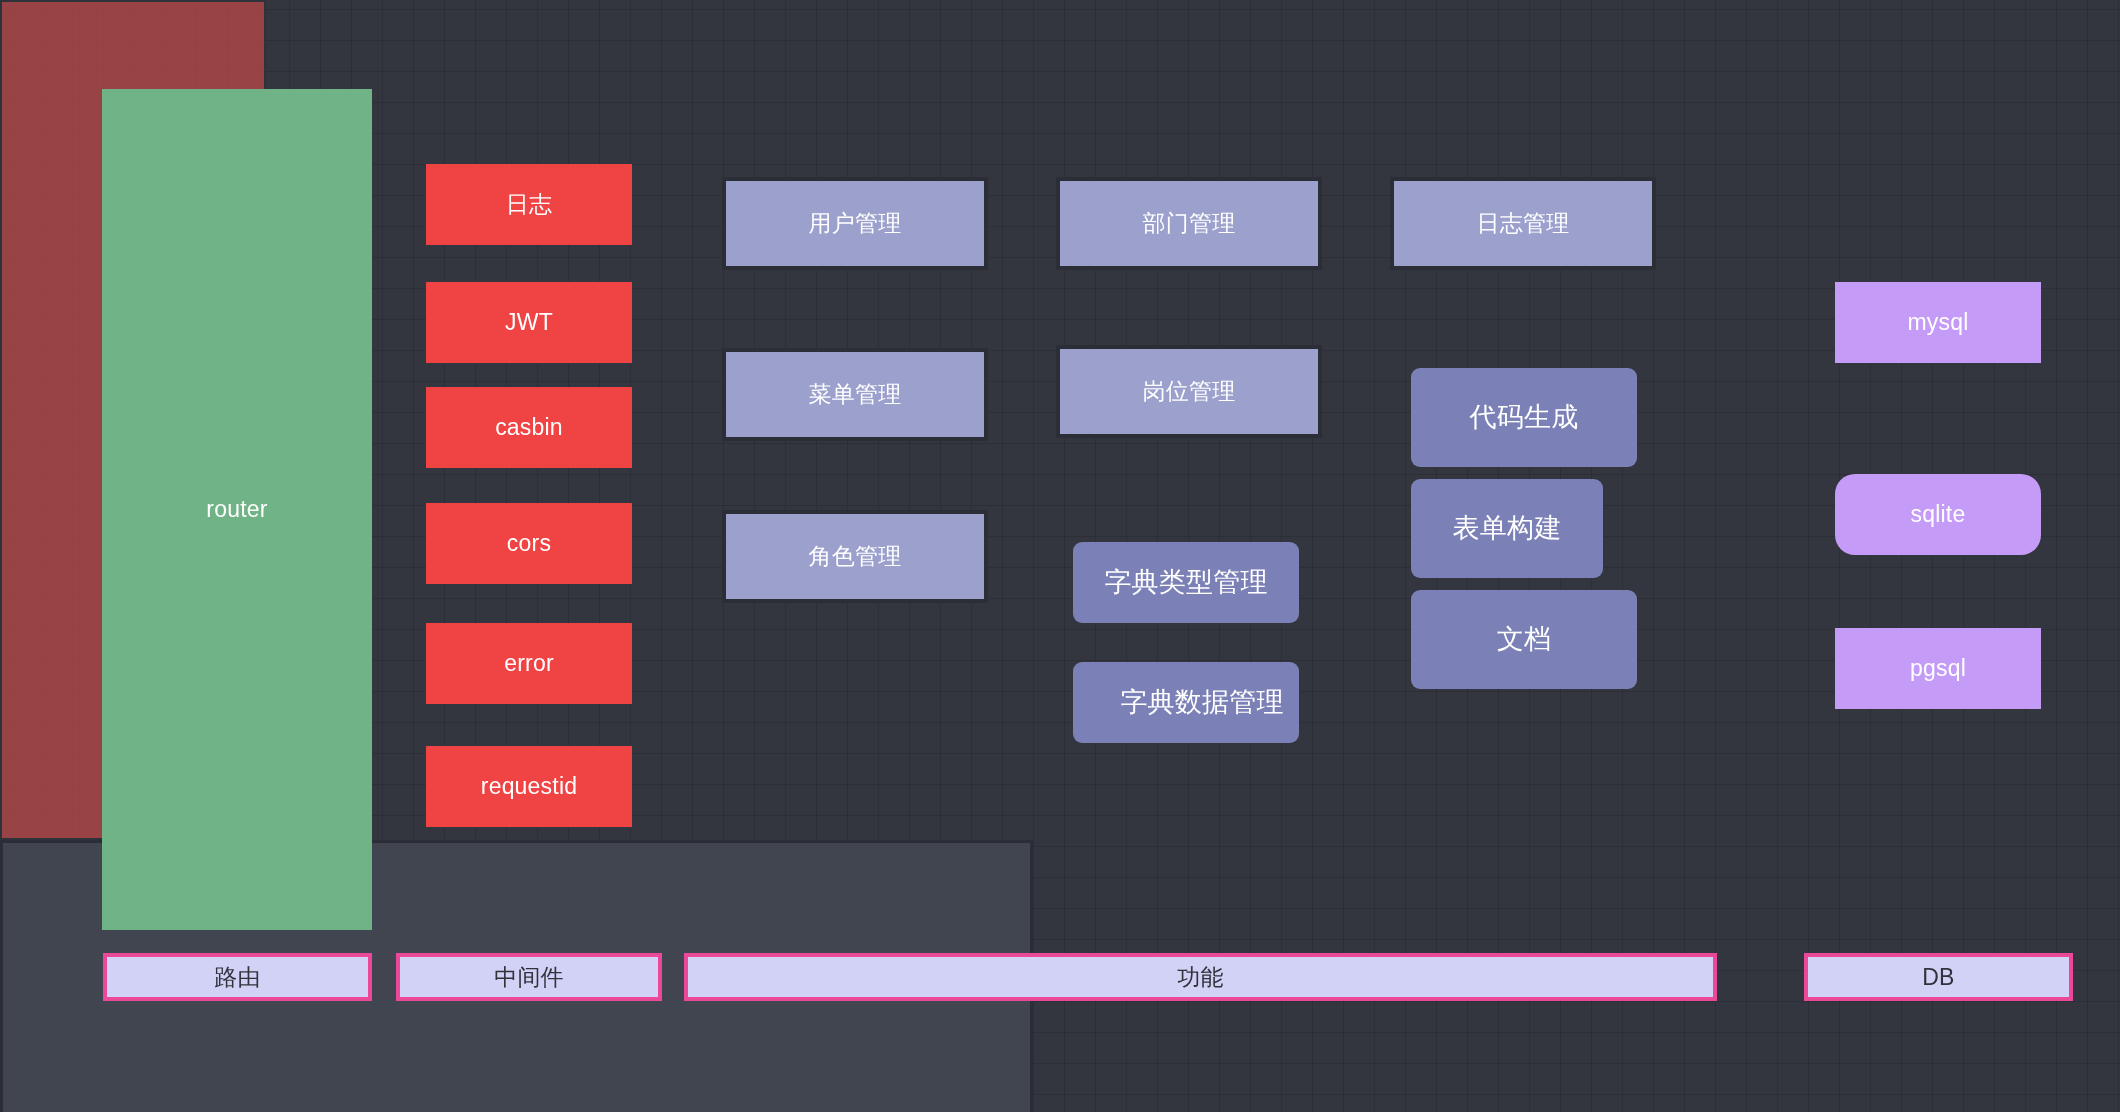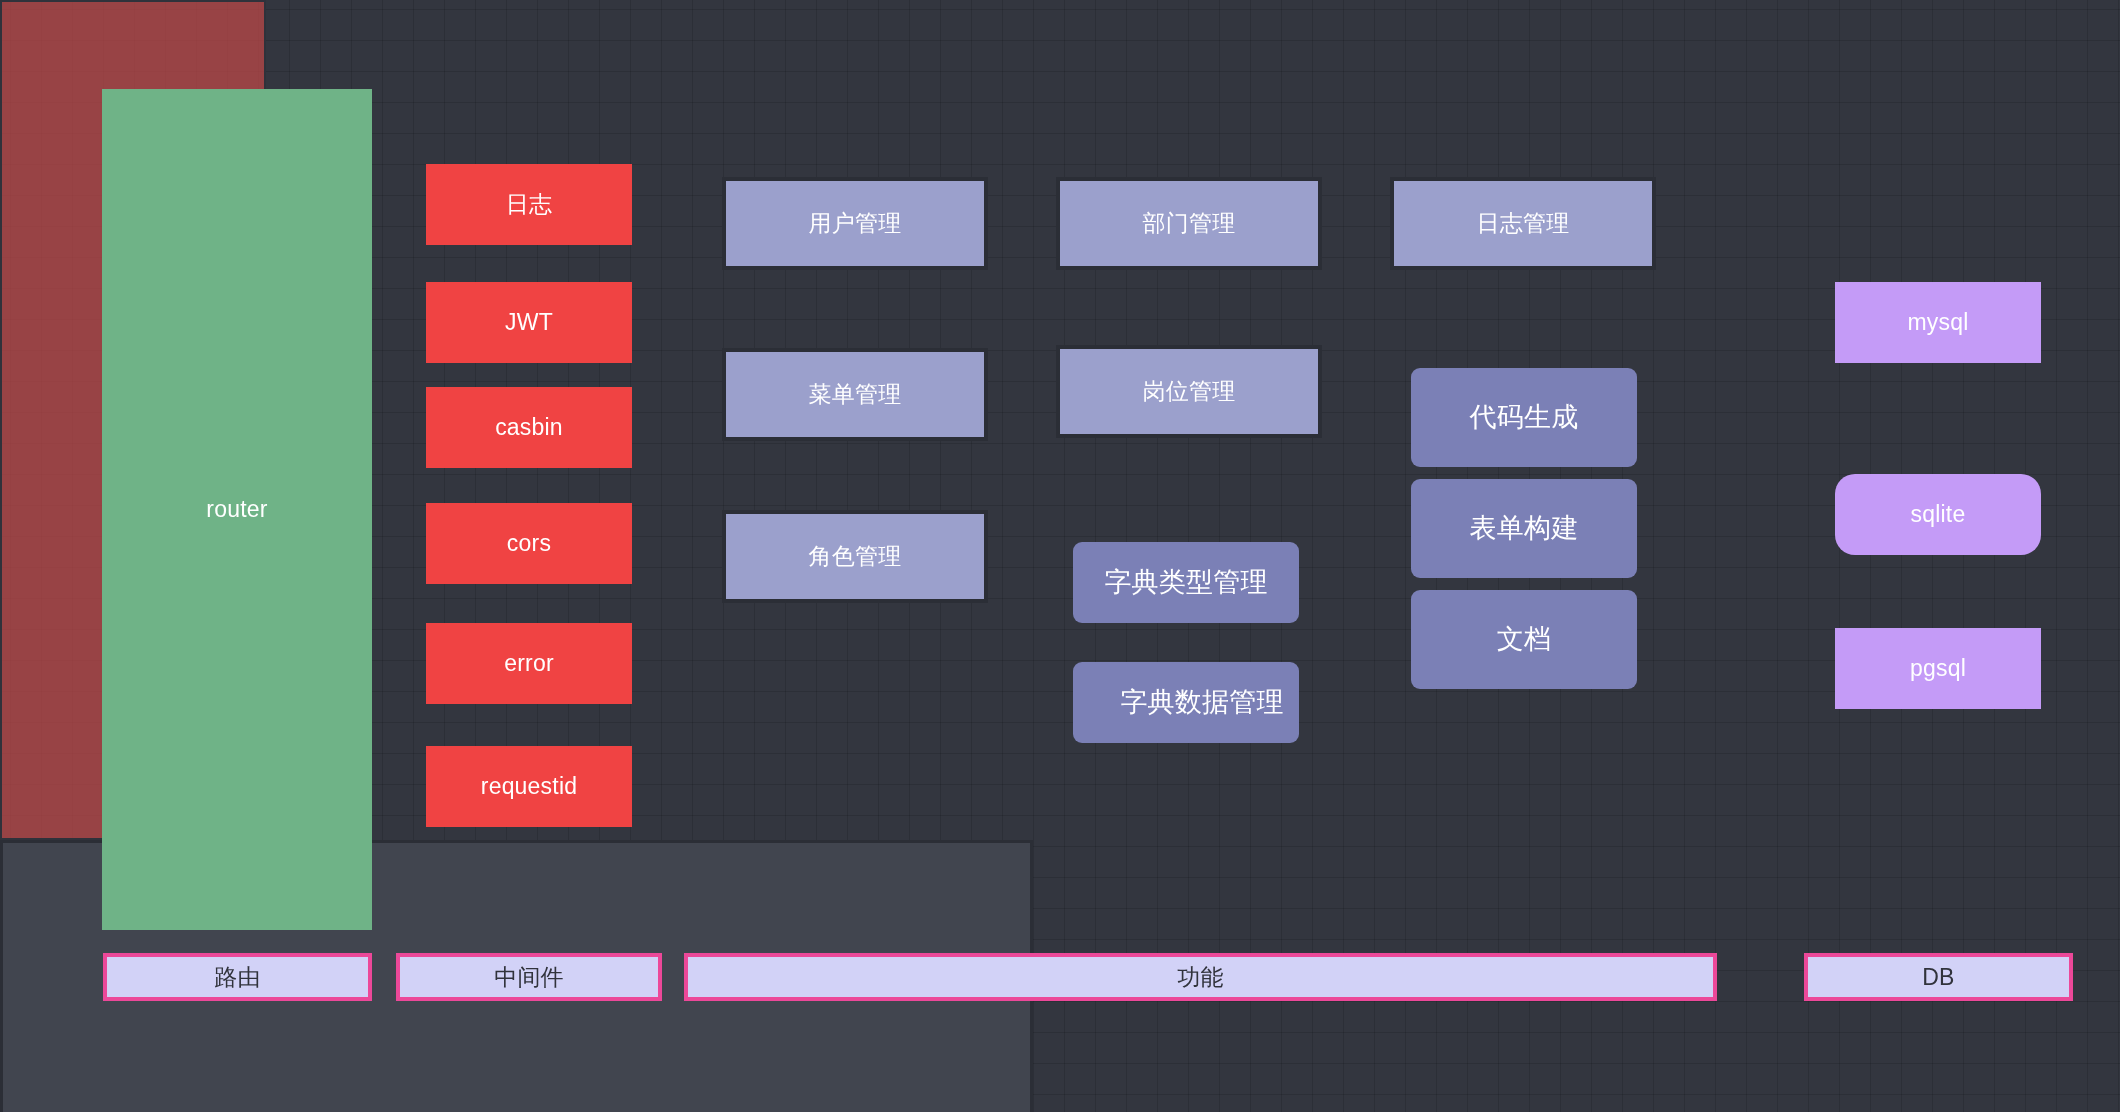--- a/index.html
+++ b/index.html
@@ -101,21 +101,21 @@
   
   .card {
     background: #7b80b6;
     border-radius: 9px;
     font-size: 27px;
   }
   .c-dicttype { left: 1073px; top: 542px; width: 226px; height: 81px; }
   .c-dictdata { left: 1073px; top: 662px; width: 226px; height: 81px; padding-left: 32px; }
 
   .c-gen   { left: 1411px; top: 368px; width: 226px; height: 99px; }
-  .c-form  { left: 1411px; top: 479px; width: 226px; height: 99px; }
+  .c-form  { left: 1411px; top: 479px; width: 192px; height: 99px; }
   .c-doc   { left: 1411px; top: 590px; width: 226px; height: 99px; }
   .db-item {
     background: #c49bf7;
     width: 206px;
     height: 81px;
     font-size: 23px;
   }
   .db-1 { left: 1835px; top: 282px; }
   .db-2 { left: 1835px; top: 474px; border-radius: 20px; }
   .db-3 { left: 1835px; top: 628px; }

